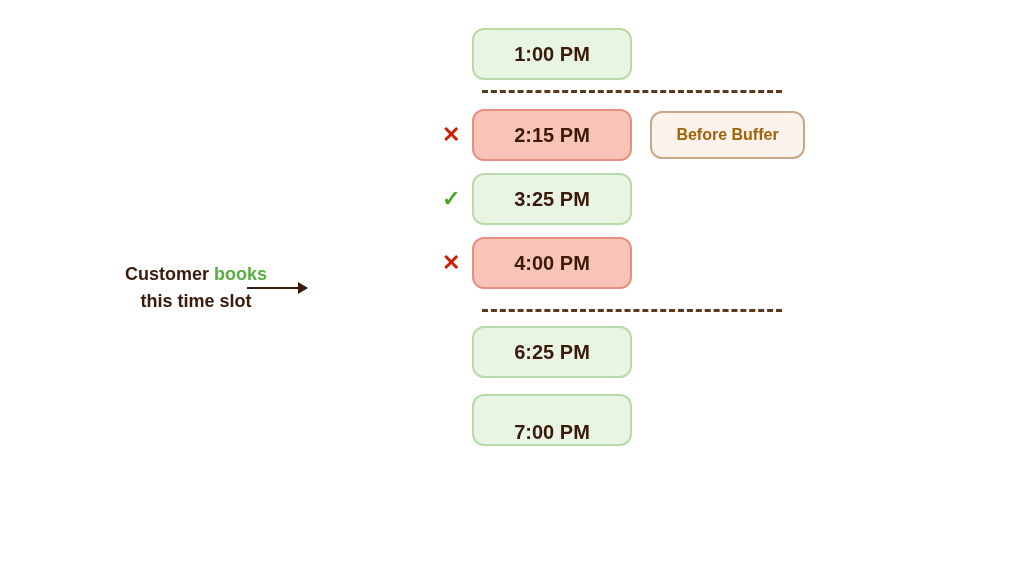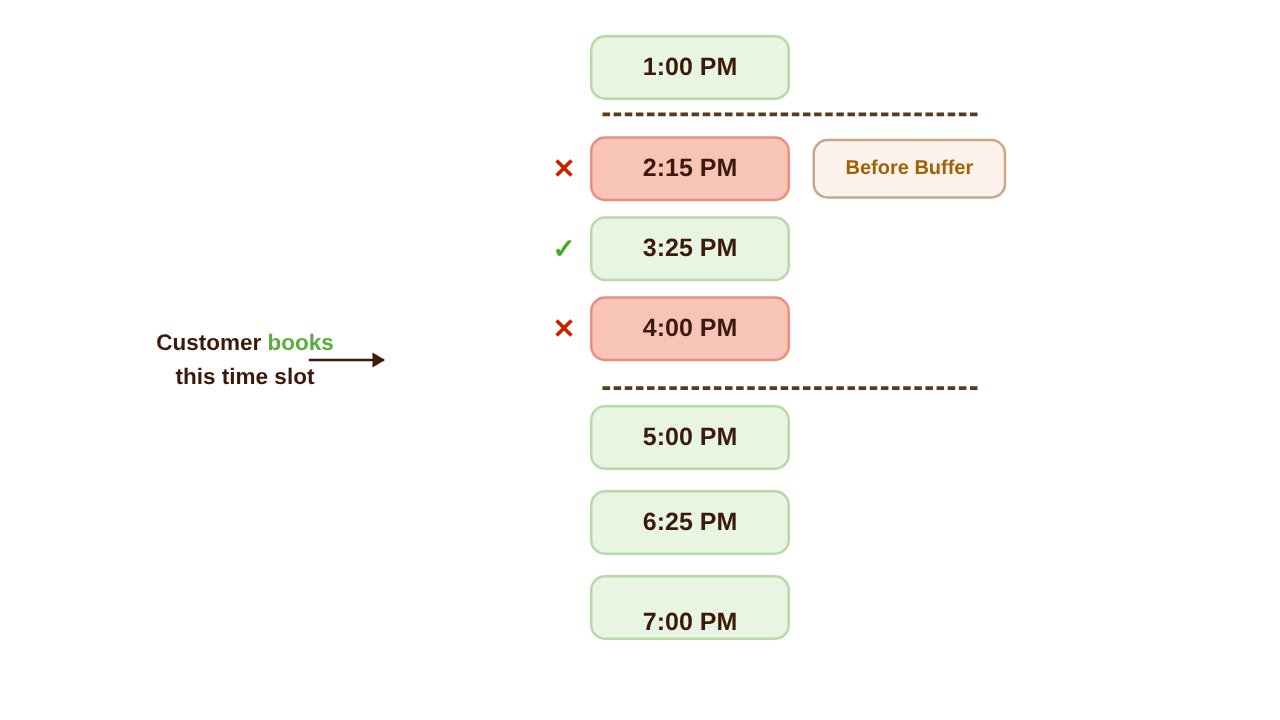--- a/index.html
+++ b/index.html
@@ -165,23 +165,20 @@
 
     <div class="time-slot booked" style="margin-top:6px;">
       <span class="icon-mark icon-x">✕</span>
       <span>4:00 PM</span>
     </div>
 
     <div class="spacer"></div>
 
     <div class="dashed-line"></div>
 
-    <div class="time-slot normal" style="margin-top:8px;">
-      <span>5:00 PM</span>
-    </div>
 
     <div class="time-slot normal" style="margin-top:10px;">
       <span>6:25 PM</span>
     </div>
 
     <div class="time-slot normal" style="margin-top:10px;align-items:flex-end;">
       <span>7:00 PM</span>
     </div>
 
   </div>

